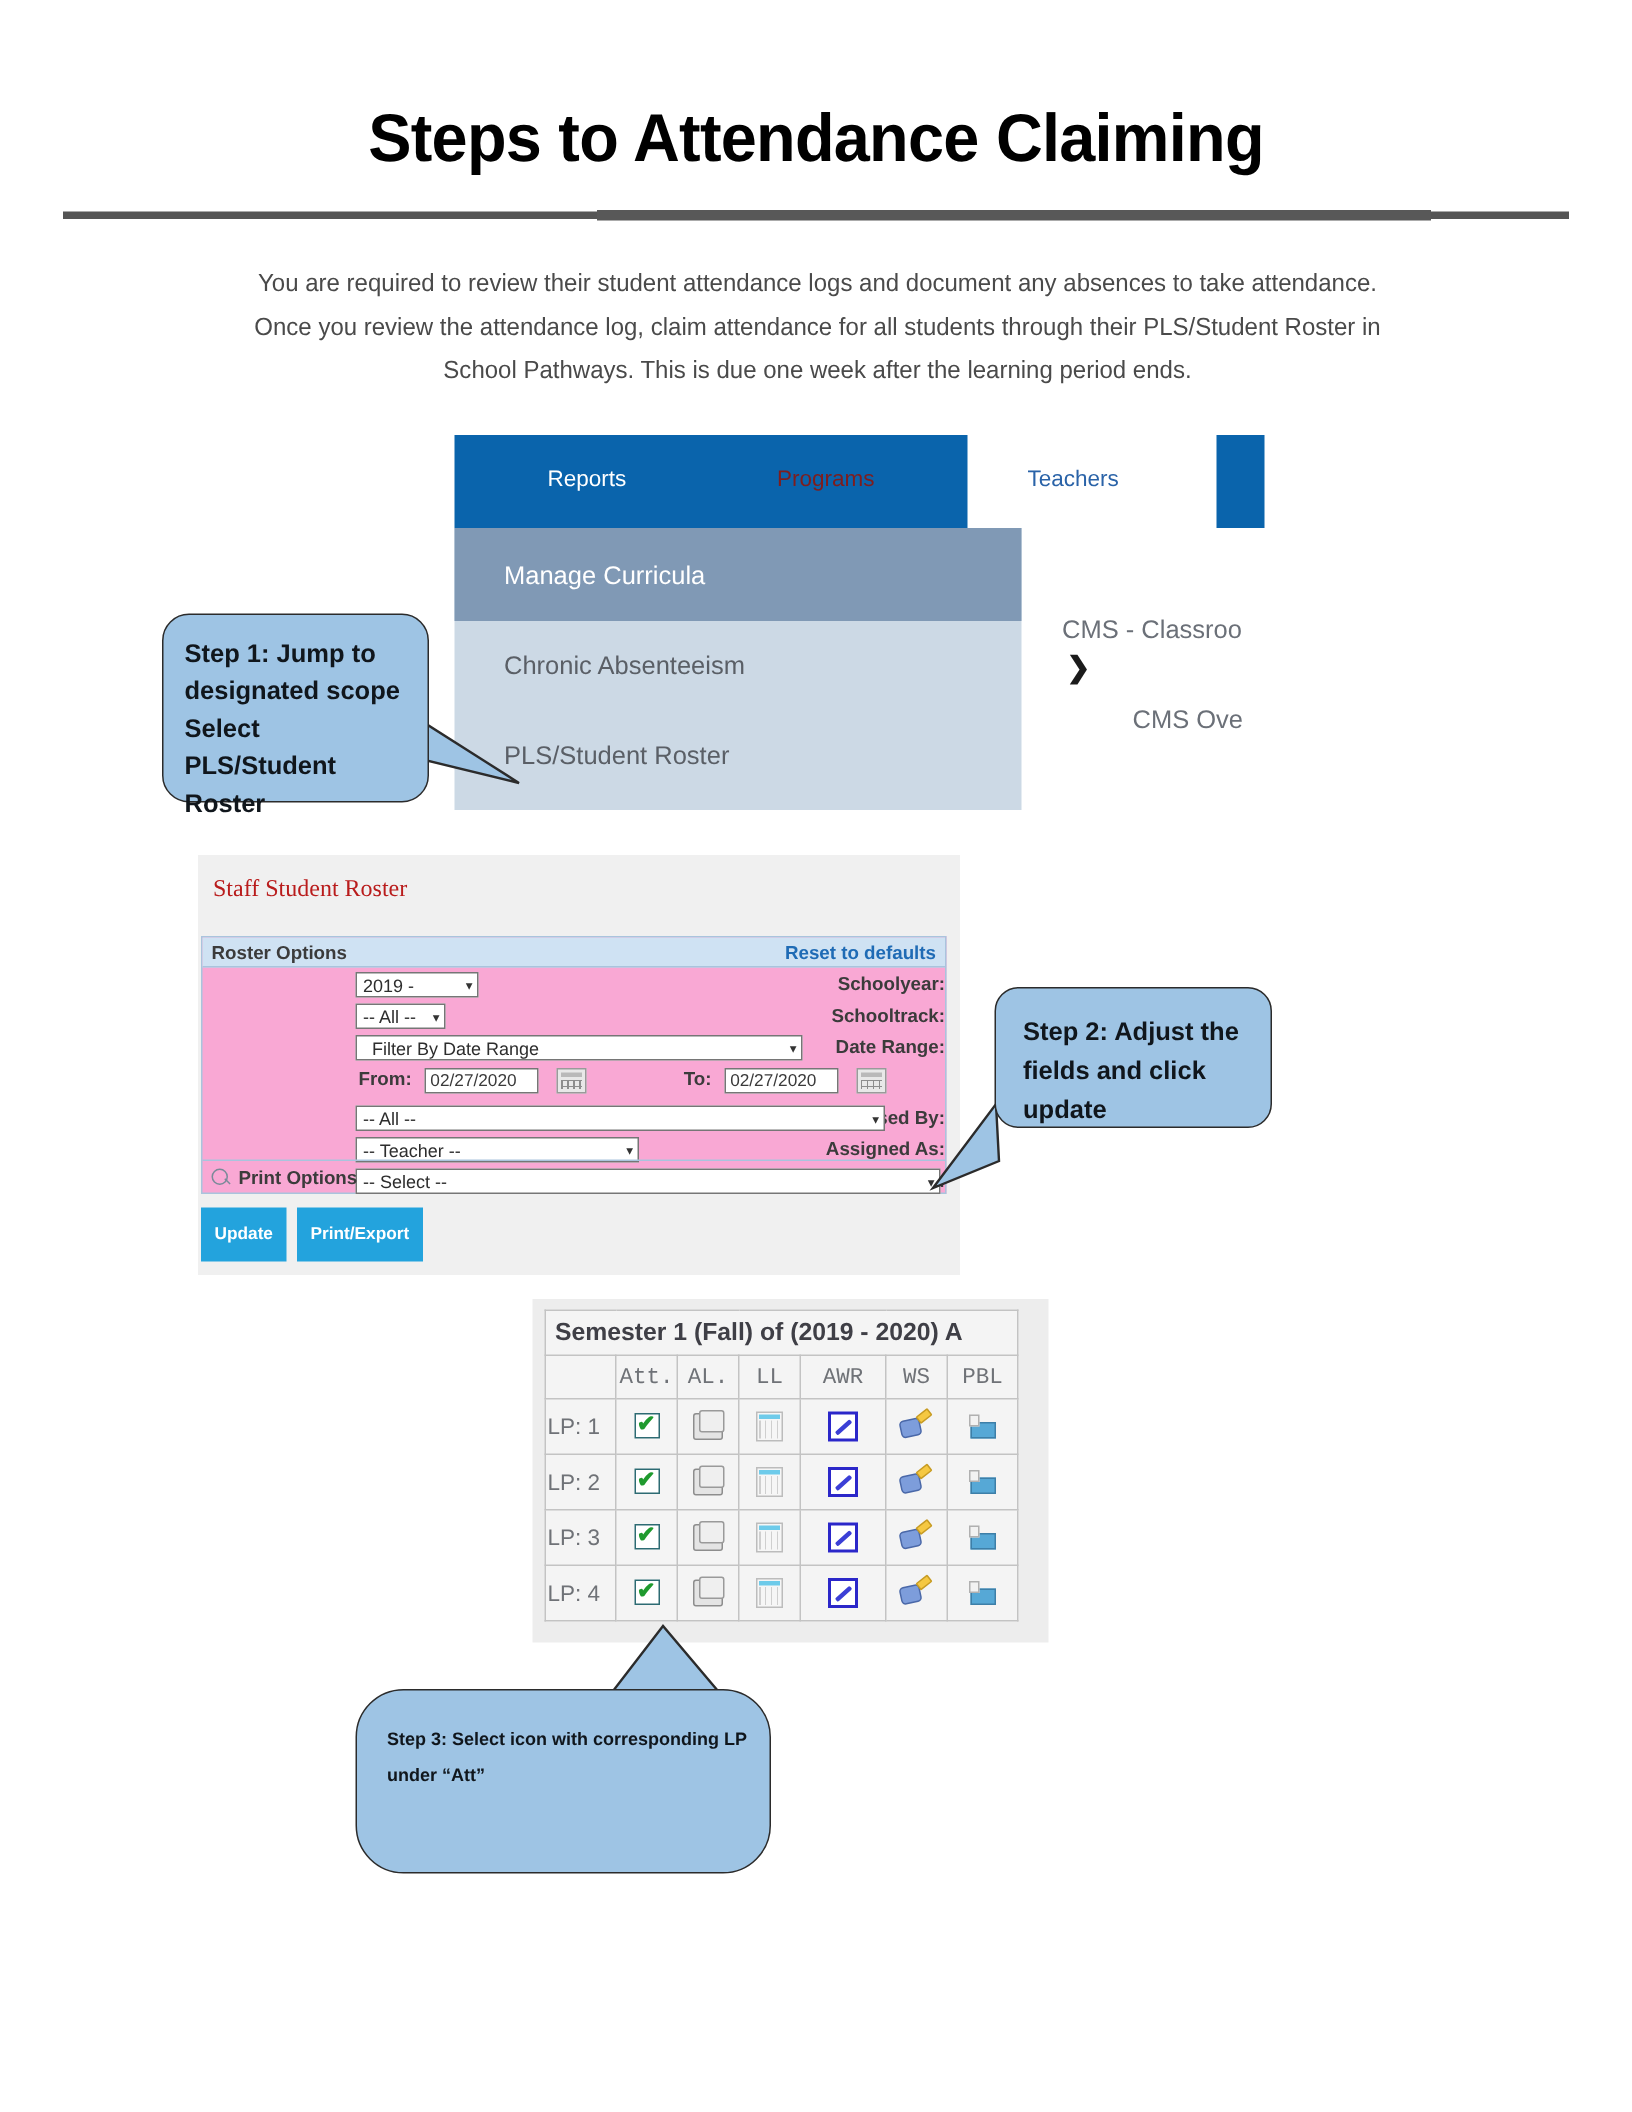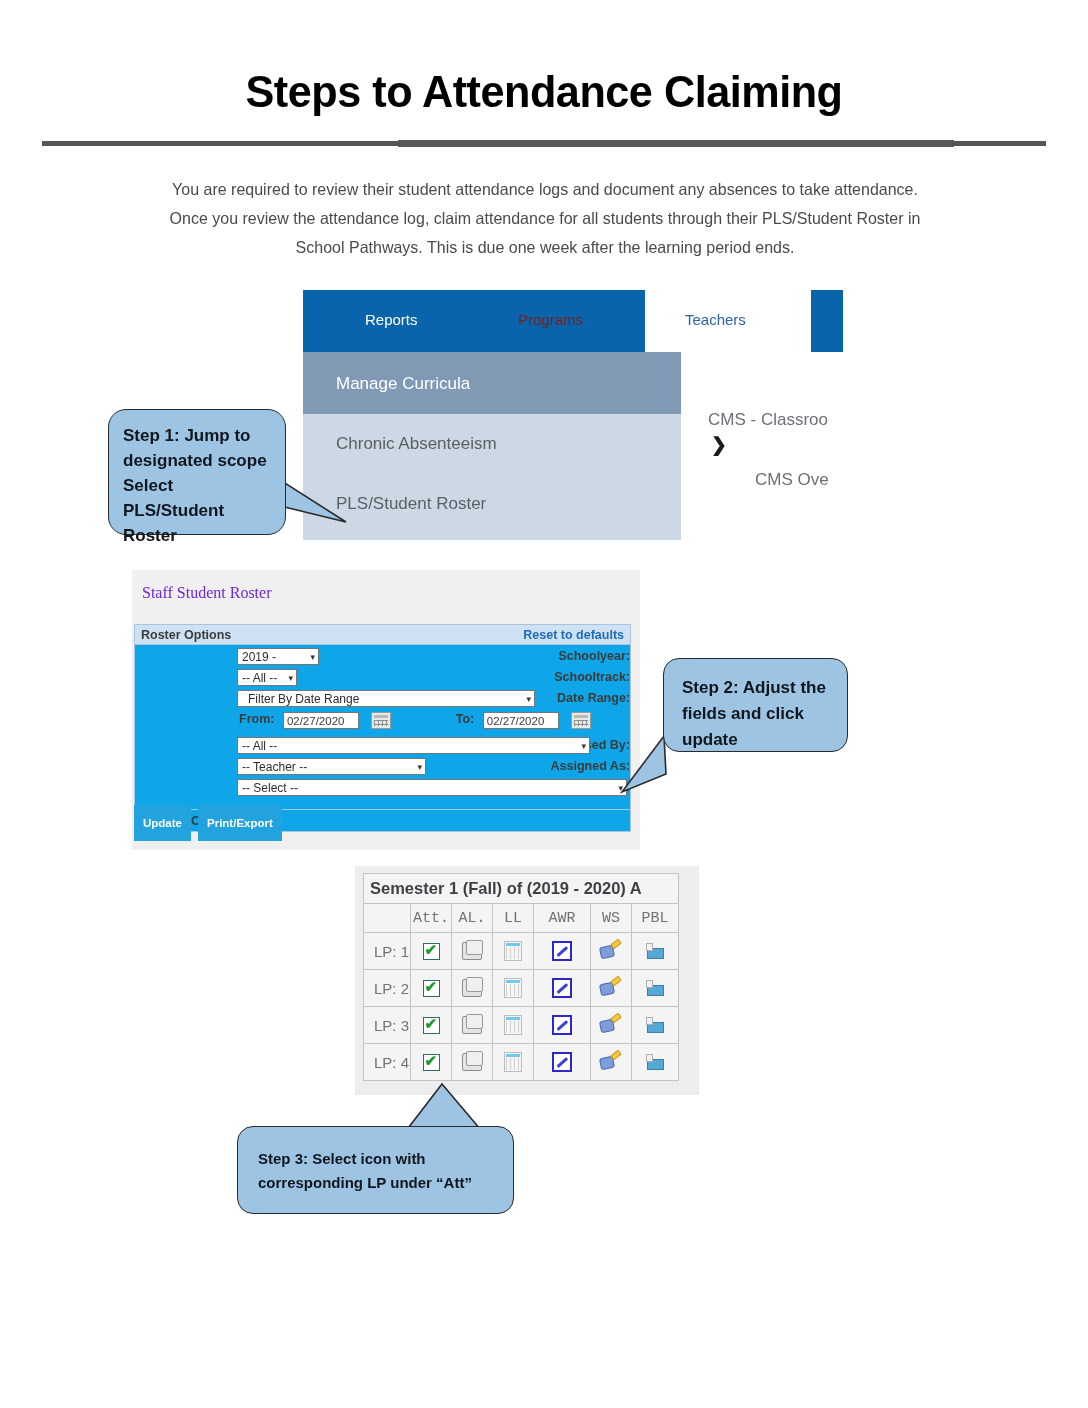--- a/index.html
+++ b/index.html
@@ -81,26 +81,26 @@
     font-size:19px;color:#1b1b1b;font-weight:bold;
   }
 
   
   .roster-shot{
     position:absolute;left:132px;top:570px;width:508px;height:280px;
     background:#f0f0f0;
   }
   .roster-title{
     position:absolute;left:10px;top:14px;
-    font-size:16px;color:#6d28d9;
+    font-size:16px;color:#b91c1c;
     font-family:"Liberation Serif", serif;
   }
   .opt-box{
-    position:absolute;left:2px;top:54px;width:497px;height:208px;
-    background:#0ea5e9;border:1px solid #a9c4dd;box-sizing:border-box;padding-left:36px;
+    position:absolute;left:2px;top:54px;width:497px;height:172px;
+    background:#f9a8d4;border:1px solid #a9c4dd;box-sizing:border-box;padding-left:36px;
   }
   .opt-head{
     position:absolute;left:0;top:0;width:100%;height:20px;
     background:#cfe2f3;border-bottom:1px solid #a9c4dd;box-sizing:border-box;
   }
   .opt-head-label{
     position:absolute;left:6px;top:3px;font-size:12.5px;font-weight:bold;color:#3b3b3b;
   }
   .opt-reset{
     position:absolute;right:6px;top:3px;font-size:12.5px;font-weight:bold;color:#1f6bb5;
@@ -188,21 +188,21 @@
   table.sem th.sem-title{
     font-size:16.5px;font-weight:bold;color:#3f3f46;
     padding:5px 6px;text-align:left;background:#f4f4f4;
   }
   table.sem th.colh{
     font-size:15px;font-weight:normal;color:#6f7277;
     width:38px;height:26px;background:#f4f4f4;font-family:Liberation Mono, monospace;
   }
   table.sem td.lp{
     font-size:15px;color:#6f7277;width:44px;height:34px;
-    text-align:right;background:#f4f4f4;
+    text-align:left;background:#f4f4f4;
   }
   table.sem td.cell{width:38px;height:34px;background:#f4f4f4;}
 
   
   .ic{display:inline-block;position:relative;vertical-align:middle;}
   .ic-check{
     width:17px;height:17px;background:#ffffff;border:1.6px solid #2d6b73;
     box-sizing:border-box;
   }
   .ic-check:after{
@@ -265,22 +265,22 @@
     border-radius:16px;
     color:#10161c;
     font-weight:bold;
     box-sizing:border-box;
   }
   .callout .ctext{display:block;}
   .c1{left:108px;top:361px;width:178px;height:126px;padding:13px 10px 0 14px;
       font-size:17px;line-height:25px;border-radius:18px;margin-top:48px;}
   .c2{left:663px;top:658px;width:185px;height:94px;padding:16px 10px 0 18px;
       font-size:17px;line-height:26px;border-radius:16px;}
-  .c3{left:237px;top:1126px;width:277px;height:88px;padding:20px 10px 0 20px;
-      font-size:15px;line-height:24px;border-radius:16px;}
+  .c3{left:237px;top:1126px;width:277px;height:123px;padding:20px 10px 0 20px;
+      font-size:12px;line-height:24px;border-radius:32px;}
 
   
   .tail{position:absolute;overflow:visible;}
 </style>
 </head>
 <body>
 
 <div class="page-title">Steps to Attendance Claiming</div>
 <div class="title-rule"></div>
 <div class="title-rule seg2"></div>

